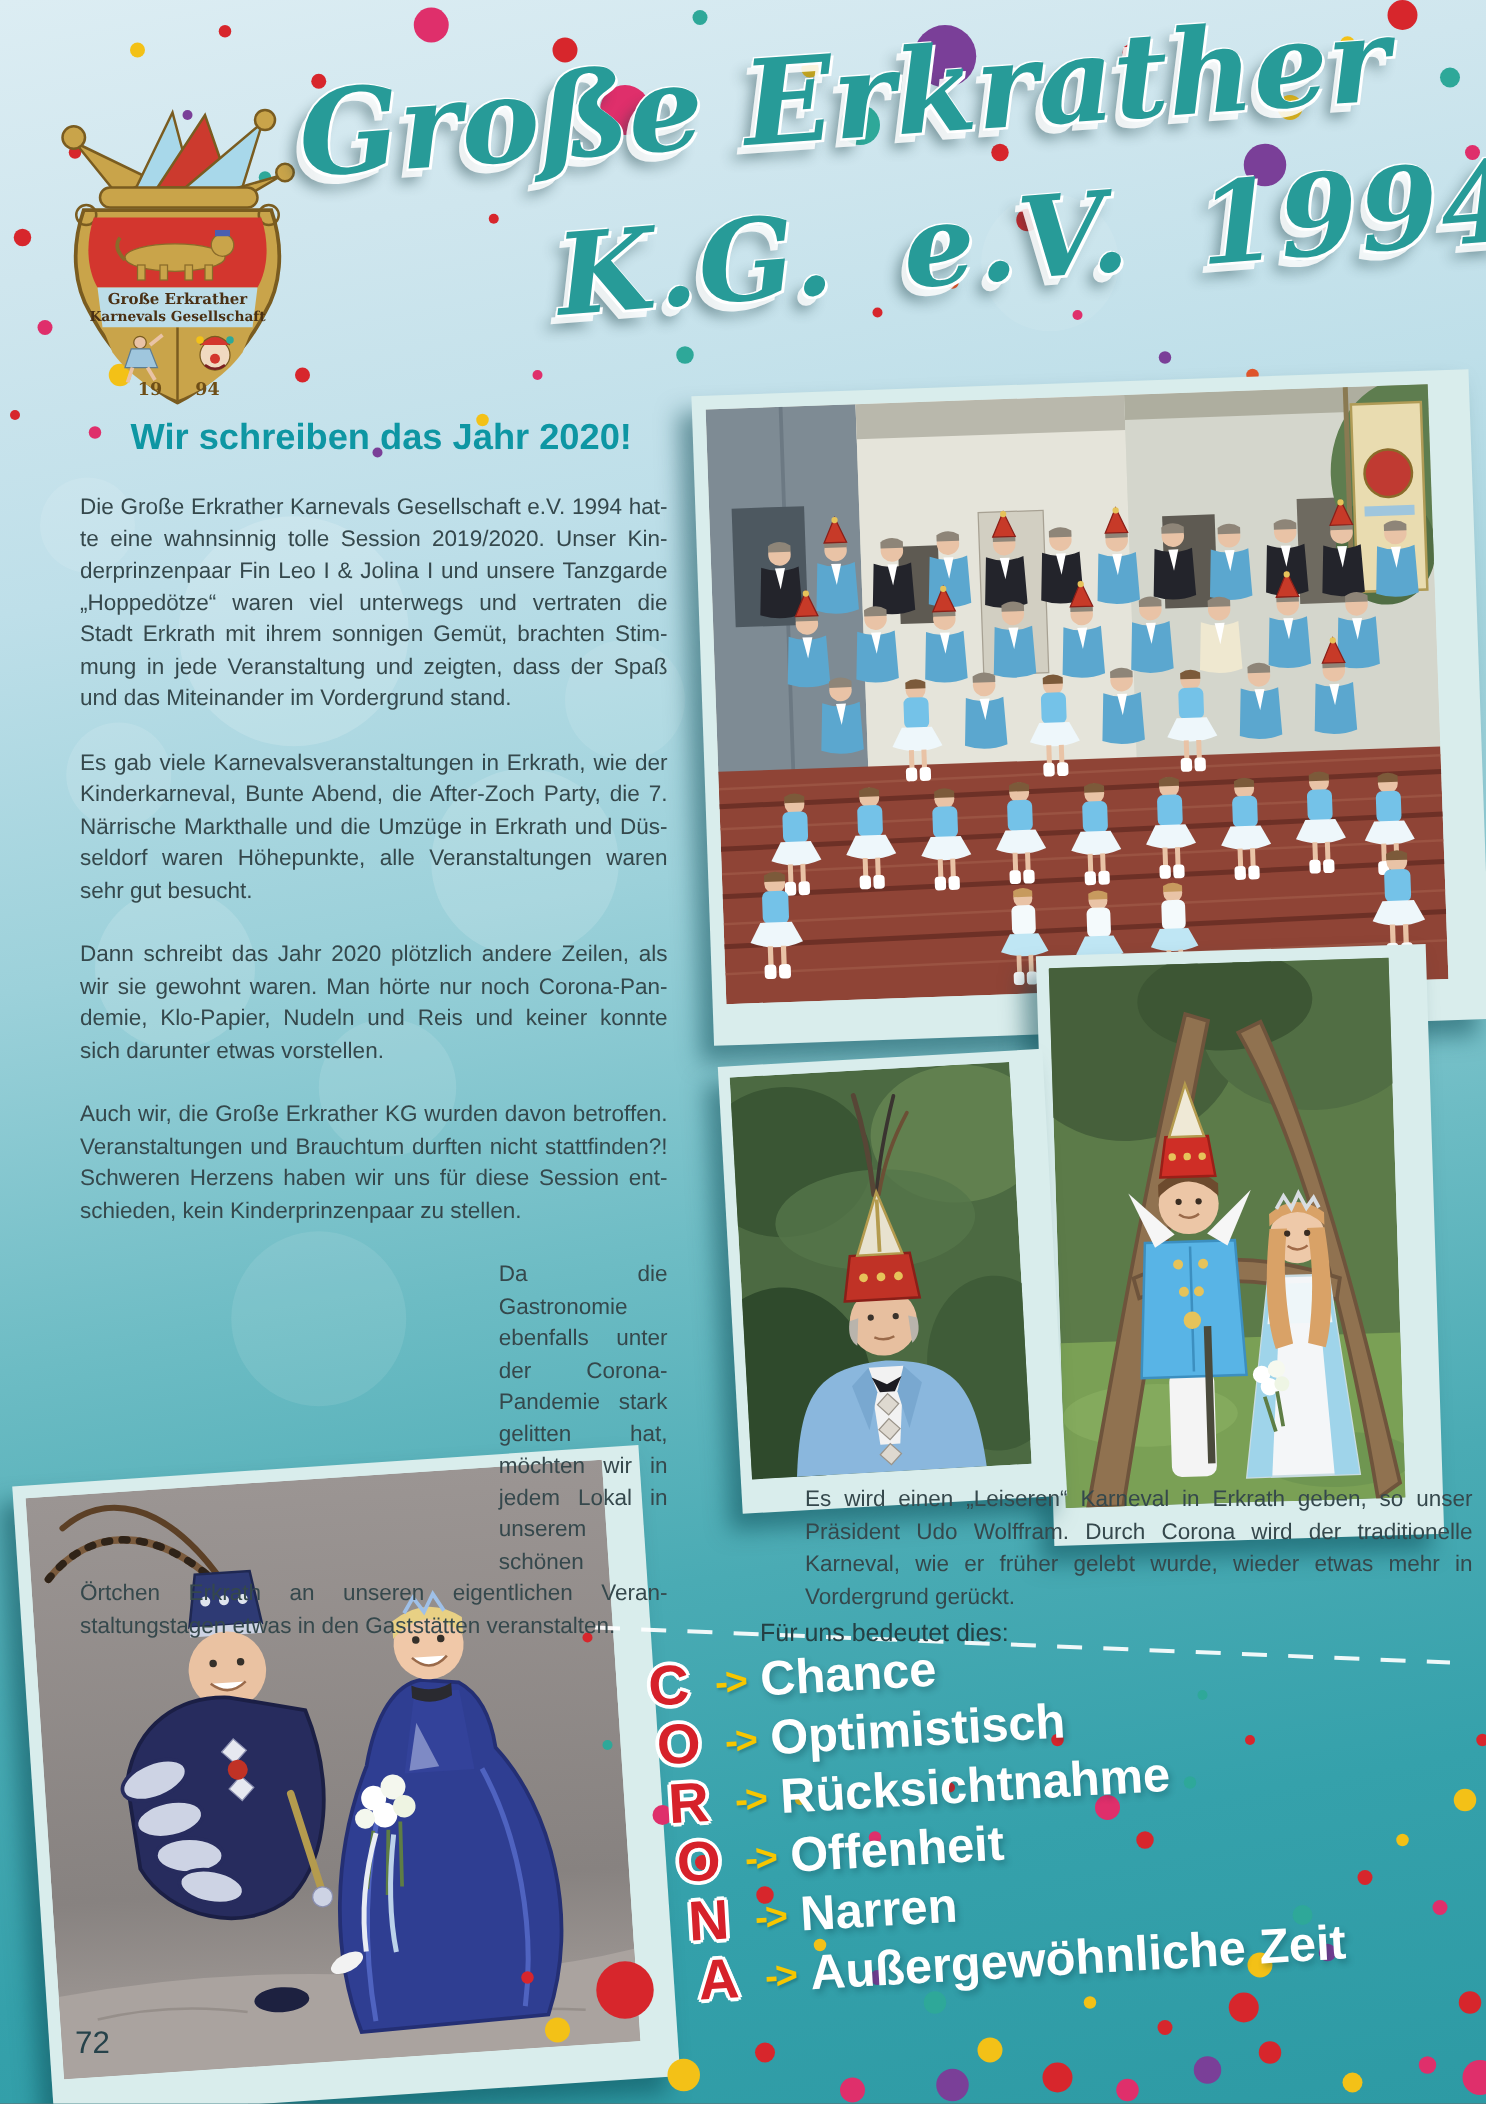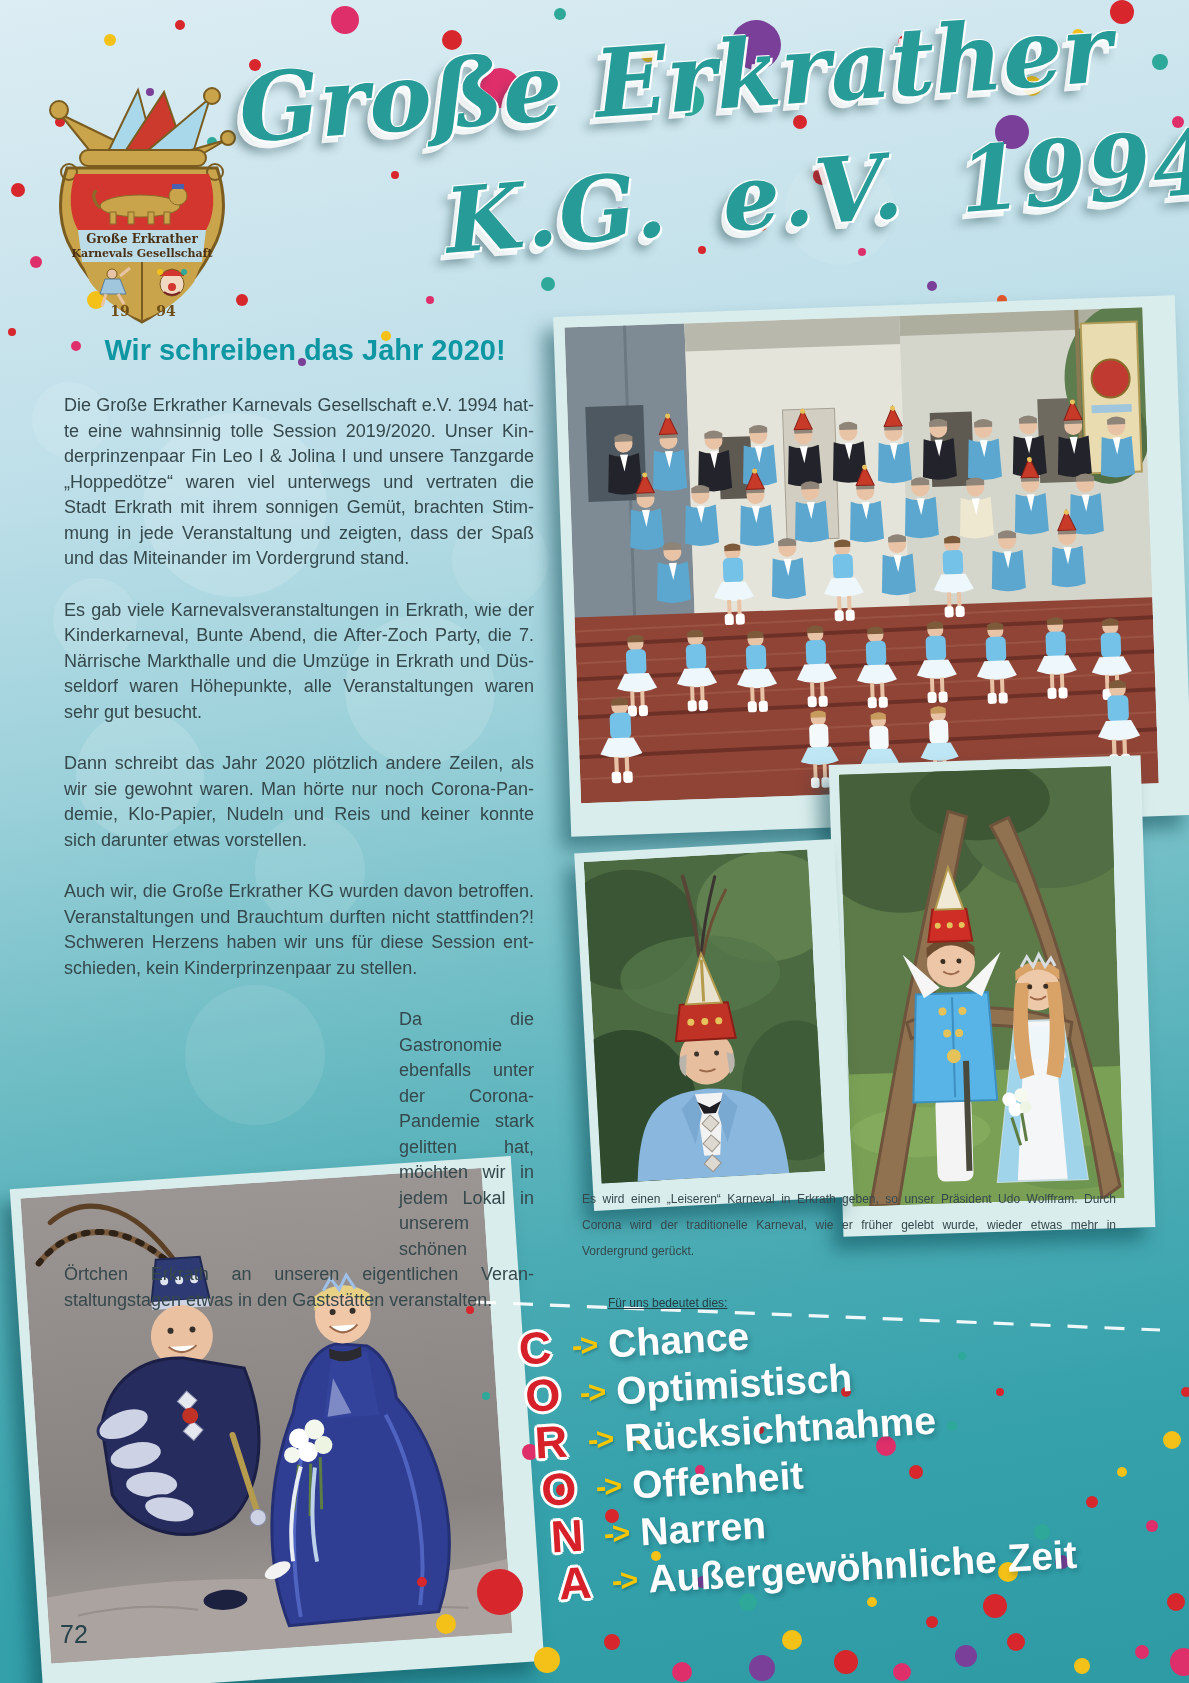--- a/index.html
+++ b/index.html
@@ -30,23 +30,23 @@
   .wrap-spacer{float:left;width:335px;height:170px;margin-top:78px;}
 
   
   .photo{background:#d9edec;box-shadow:-11px 13px 18px rgba(8,70,80,.5);}
   .photo-group{left:562px;top:306px;width:600px;height:498px;padding:11px;transform:rotate(-2deg);z-index:3;}
   .photo-kids{left:836px;top:760px;width:292px;height:452px;padding:10px;transform:rotate(-1.8deg);z-index:4;}
   .photo-president{left:584px;top:846px;width:242px;height:340px;padding:9px;transform:rotate(-3.2deg);z-index:4;}
   .photo-couple{left:26px;top:1172px;width:482px;height:486px;padding:10px;transform:rotate(-3.8deg);z-index:5;}
 
   
-  .caption{left:582px;top:1186px;width:534px;font-size:12px;line-height:26px;
+  .caption{left:644px;top:1186px;width:534px;font-size:18px;line-height:26px;
            text-align:justify;color:#35484c;z-index:7;}
-  .corona-intro{left:608px;top:1296px;font-size:12px;color:#24404486;color:#244044;z-index:7;text-decoration:underline;}
+  .corona-intro{left:608px;top:1296px;font-size:20px;color:#24404486;color:#244044;z-index:7;}
   .corona{left:512px;top:1326px;z-index:7;}
   .corona-row{display:flex;align-items:center;height:47px;transform:rotate(-3.3deg);transform-origin:left center;}
   .corona-letter{width:46px;text-align:center;font-size:45px;font-weight:bold;color:#d6212a;line-height:1;
     text-shadow:-3px 0 0 #fff,3px 0 0 #fff,0 -3px 0 #fff,0 3px 0 #fff,
                 -2px -2px 0 #fff,2px -2px 0 #fff,-2px 2px 0 #fff,2px 2px 0 #fff;}
   .corona-arrow{margin:0 12px 0 14px;font-size:31px;font-weight:bold;color:#f7c600;letter-spacing:-2px;
                 text-shadow:1px 2px 2px rgba(0,50,60,.25);}
   .corona-word{font-size:39px;font-weight:bold;color:#ffffff;white-space:nowrap;
                text-shadow:2px 3px 5px rgba(0,50,60,.3);}
   .page-number{left:60px;top:1620px;font-size:25px;color:#26424a;z-index:9;}

